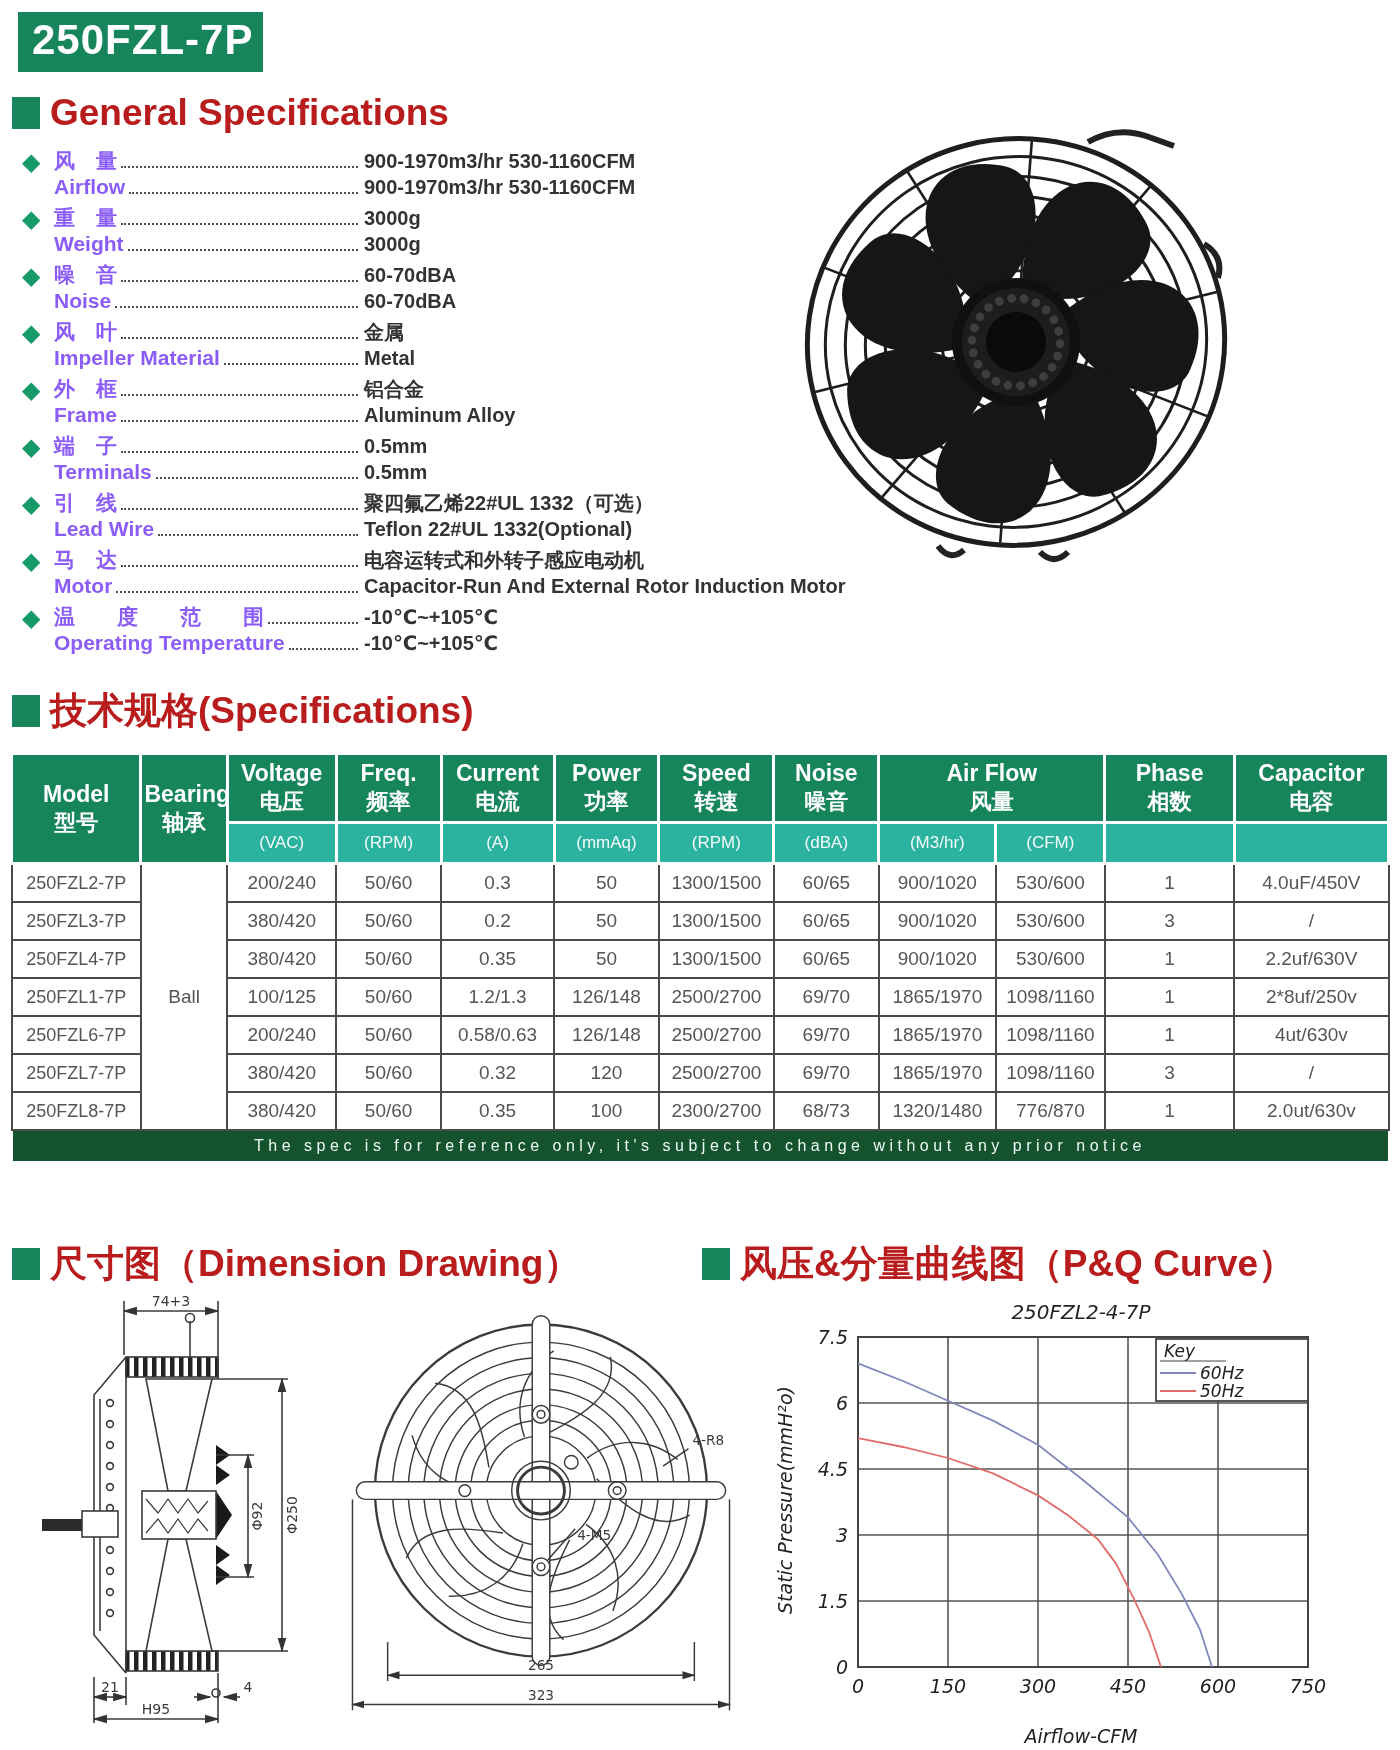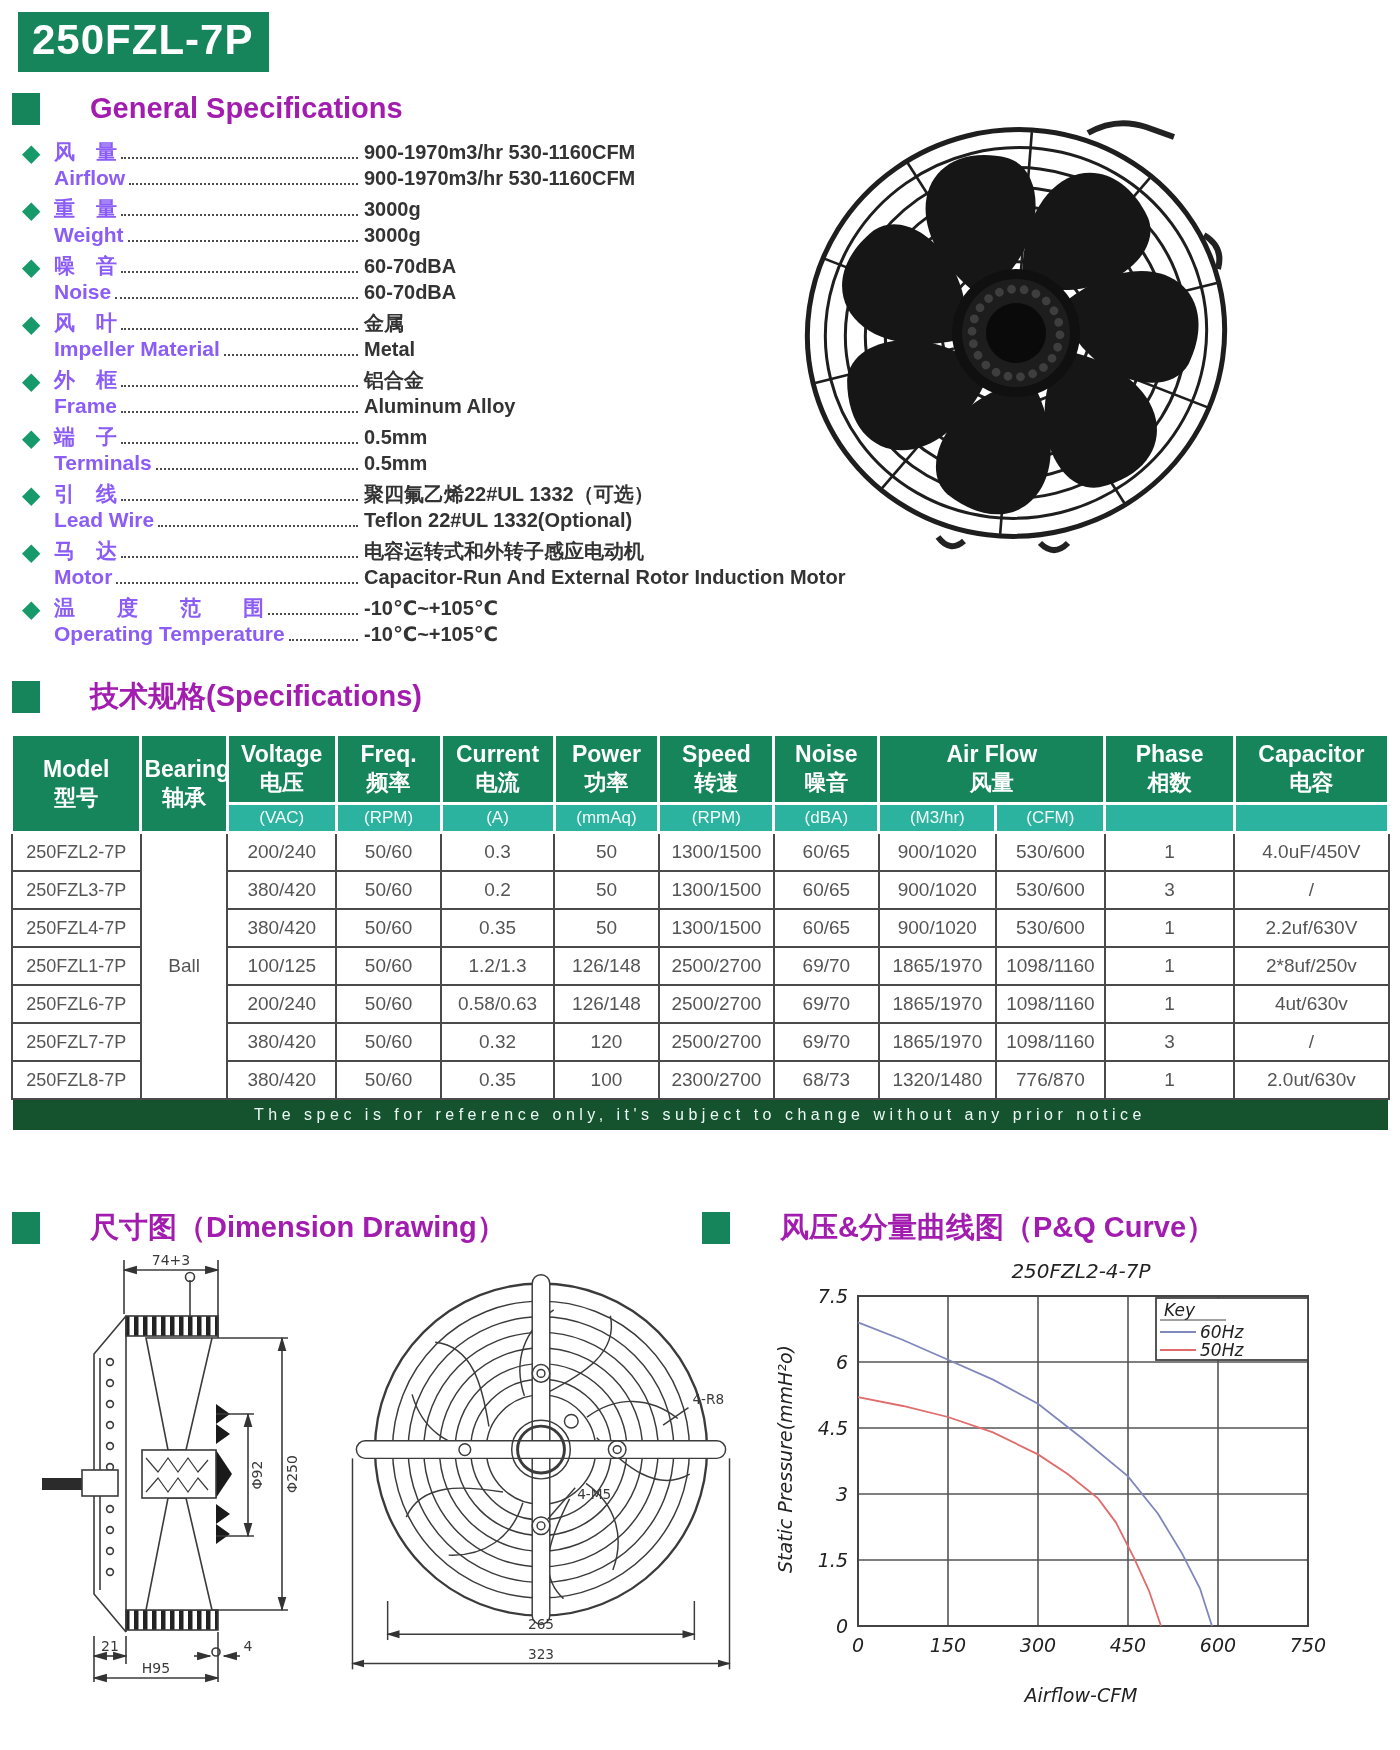--- a/index.html
+++ b/index.html
@@ -1,45 +1,45 @@
 <!DOCTYPE html>
 <html><head>
 <meta charset="utf-8">
 <style>
   html,body{margin:0;padding:0;background:#fff;}
   body{width:1400px;height:1750px;font-family:"Liberation Sans","DejaVu Sans",sans-serif;color:#333;overflow:hidden;}
   .page{position:relative;width:1400px;height:1750px;}
 
   
   .badge{display:inline-block;margin:12px 0 0 18px;background:#17855c;color:#fff;
-         font-size:42px;font-weight:bold;padding:4px 16px 8px 14px;letter-spacing:1px;}
+         font-size:42px;font-weight:bold;padding:4px 10px 8px 14px;letter-spacing:1px;}
 
   
   .sec-title{display:flex;align-items:center;gap:10px;margin:20px 0 0 12px;}
   .sec-sq{width:28px;height:32px;background:#17855c;flex:0 0 auto;}
-  .sec-text{color:#a21caf;font-size:29px;font-weight:bold;margin-left:40px;}
+  .sec-text{color:#b91c1c;font-size:37px;font-weight:bold;}
 
   
   .top-area{position:relative;margin-top:14px;min-height:480px;}
   .spec-list{width:660px;margin-left:22px;}
   .spec-item{display:grid;grid-template-columns:32px 1fr;margin-bottom:5px;}
   .diamond{color:#169a69;font-size:24px;line-height:24px;padding-top:2px;}
   .spec-line{display:grid;grid-template-columns:auto 1fr 318px;align-items:baseline;line-height:25px;}
   .spec-lbl{font-weight:bold;color:#8b5cf6;font-size:21px;white-space:nowrap;}
   .dots{border-bottom:2.5px dotted #4c4c4c;margin:0 6px 5px 4px;min-width:12px;}
   .spec-val{font-weight:bold;color:#333;font-size:20px;white-space:nowrap;}
   .fan-photo{position:absolute;left:788px;top:-32px;}
 
   
   .tbl-wrap{margin:16px 10px 0 10px;}
   table{border-collapse:collapse;width:1380px;table-layout:fixed;}
   thead th{background:#17855c;color:#fff;border:3px solid #fff;padding:4px 2px;}
   thead .h-en{font-size:23px;font-weight:bold;line-height:28px;}
   thead .h-zh{font-size:22px;font-weight:bold;line-height:30px;}
-  thead th.unit{background:#2cb3a0;font-size:17px;font-weight:normal;color:#f2fbf9;padding:3px 2px;line-height:20px;}
+  thead th.unit{background:#2cb3a0;font-size:17px;font-weight:normal;color:#f2fbf9;padding:9px 2px;line-height:20px;}
   tbody td{background:#fff;border:2px solid #4a4a4a;text-align:center;color:#555;
            font-size:19px;padding:7px 2px;white-space:nowrap;}
   tbody td.model{font-size:18px;}
   tbody td.bearing{font-size:19px;}
   tr.notice td{background:#14532d;color:#eefaf7;border:2px solid #fff;font-size:16px;
                letter-spacing:4.5px;padding:6px 2px;text-align:center;}
 
   
   .bottom-titles{display:flex;margin-top:56px;}
   .bt-left{flex:0 0 690px;}

